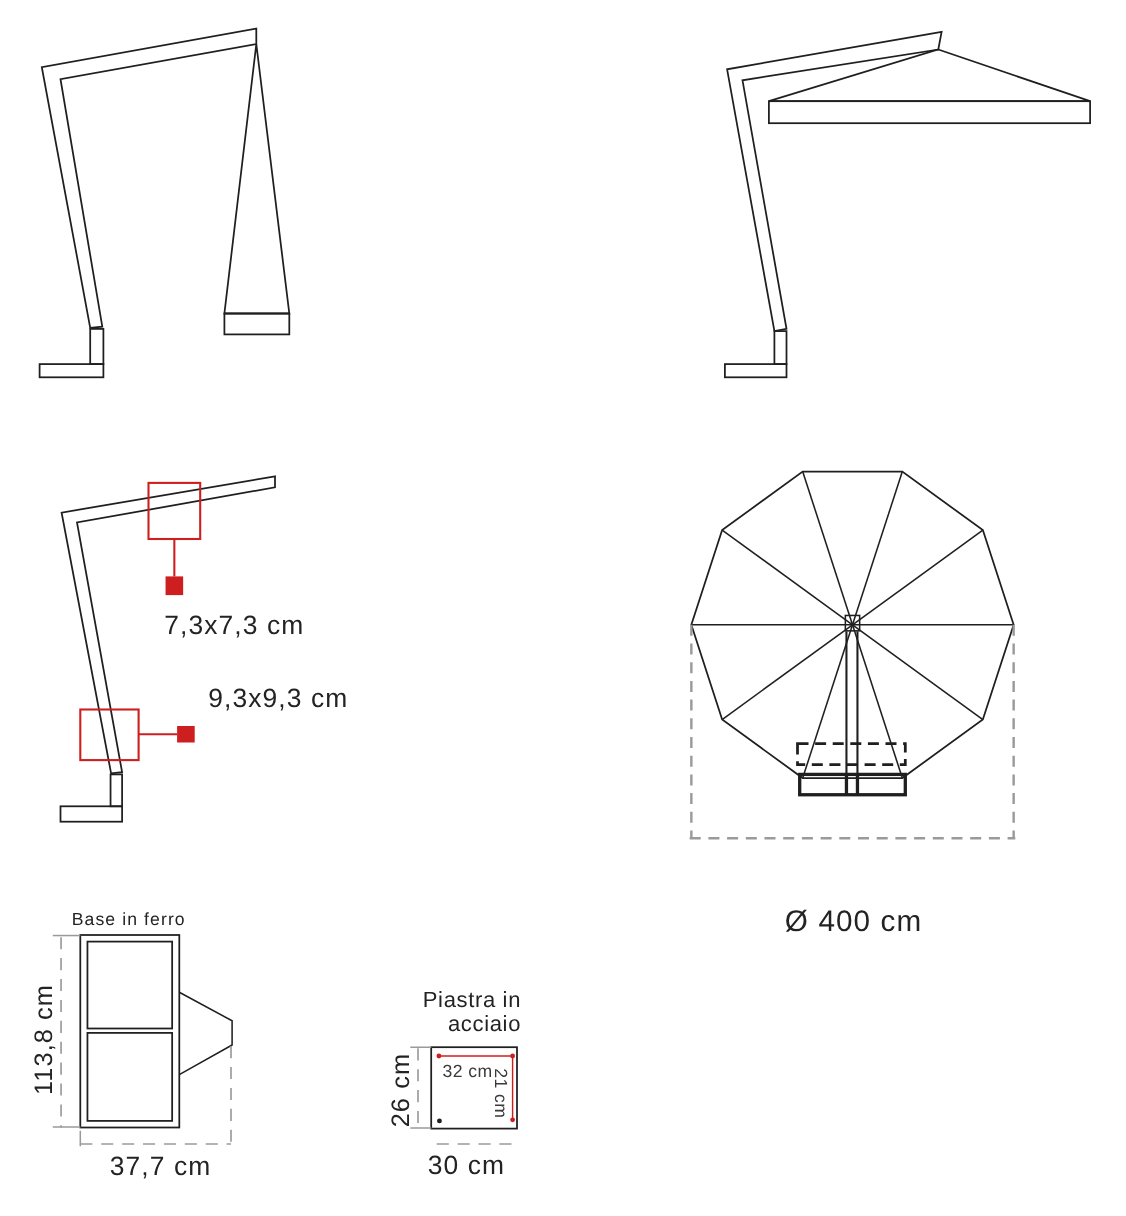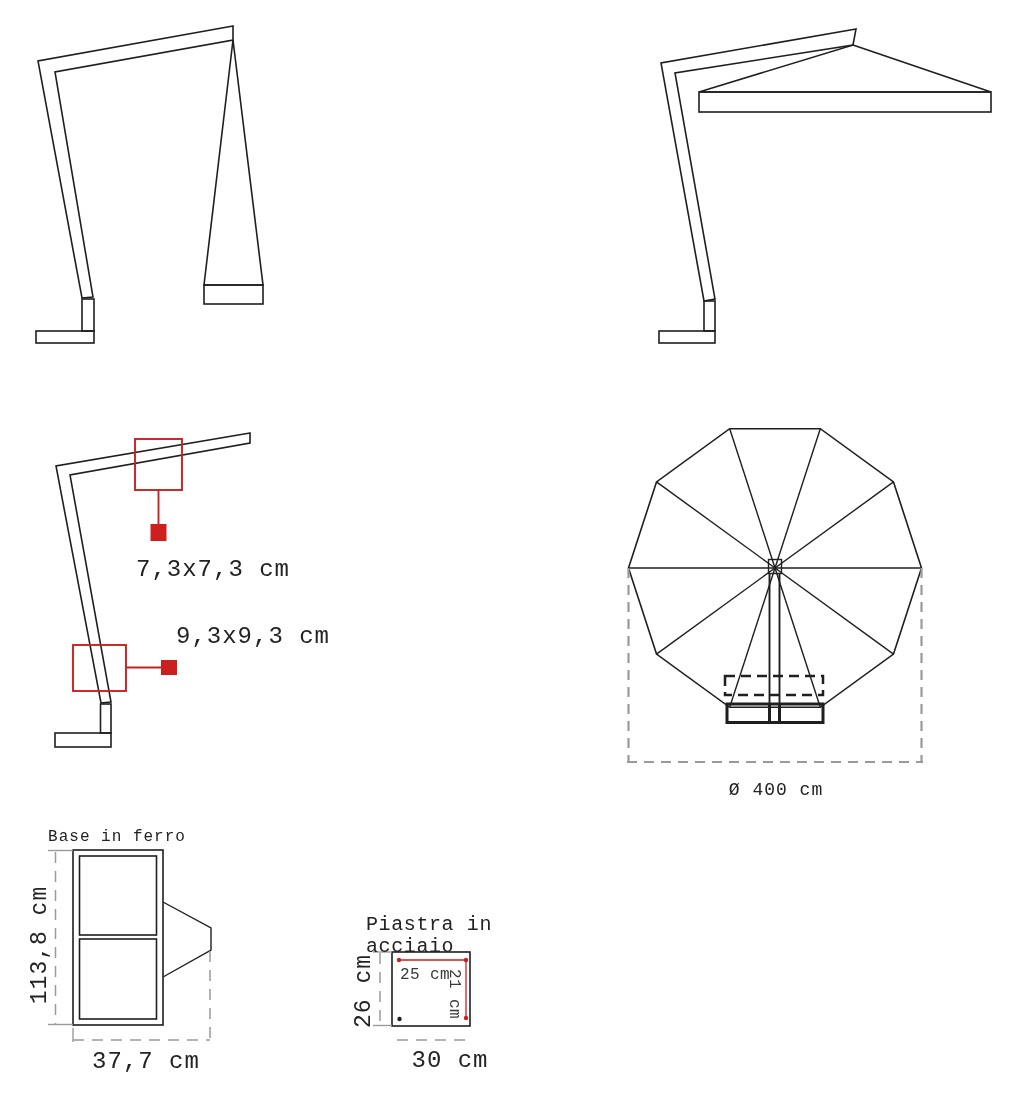--- a/index.html
+++ b/index.html
@@ -1,18 +1,18 @@
 <!DOCTYPE html>
 <html style="--line: #1f1f1f; --accent-red: #cd1f1f; --dash-gray: #9a9a9a;"><head>
 <meta charset="utf-8">
 <style>
   html, body { margin:0; padding:0; background:#ffffff; }
   .canvas {
     position:relative; width:1024px; height:1105px; background:#fff;
-    font-family:Liberation Mono, monospace;
+    font-family:Liberation Sans, sans-serif;
     overflow:hidden;
   }
   .canvas > svg { position:absolute; left:0; top:0; }
 
   
   .ln      { fill:none; stroke:var(--line,#1f1f1f); stroke-width:1.6; stroke-linejoin:miter; }
   .ln14    { fill:none; stroke:var(--line,#1f1f1f); stroke-width:1.4; }
   .pole    { fill:none; stroke:var(--line,#1f1f1f); stroke-width:1.9; }
   .thick   { fill:none; stroke:var(--line,#1f1f1f); stroke-width:3; }
   .redln   { fill:none; stroke:var(--accent-red,#cd1f1f); stroke-width:1.9; }
@@ -23,27 +23,27 @@
   .dashb   { fill:none; stroke:var(--line,#1f1f1f); stroke-width:2.5; stroke-dasharray:10 6; }
   .dashg   { fill:none; stroke:var(--dash-gray,#9a9a9a); stroke-width:2.2; stroke-dasharray:10 7; }
   .dashg2  { fill:none; stroke:var(--dash-gray,#9a9a9a); stroke-width:1.5; stroke-dasharray:11 8; }
   .tick    { fill:none; stroke:var(--dash-gray,#9a9a9a); stroke-width:1.4; }
 
   
   .lbl { position:absolute; transform:translate(-50%,-50%); white-space:nowrap;
          color:#232323; letter-spacing:1px; }
   .rot-ccw { transform:translate(-50%,-50%) rotate(-90deg); }
   .rot-cw  { transform:translate(-50%,-50%) rotate(90deg); }
-  .s27 { font-size:18px; }
+  .s27 { font-size:27px;margin-top:48px; }
   .s24 { font-size:24px; }
   .s23 { font-size:23px; }
   .s21 { font-size:16px; }
   .s20 { font-size:20px; letter-spacing:0.6px; }
   .s16 { font-size:16px; letter-spacing:0.4px; color:#3a3a3a; }
-  .two-line { text-align:left; line-height:1.1;margin-top:16px; }
+  .two-line { text-align:right; line-height:1.1; }
 </style>
 </head>
 <body>
 
 <div class="canvas">
 
   <svg width="1024" height="1105" viewBox="0 0 1024 1105">
 
     <g>
       <polygon class="ln" points="233,26 38,61 82,298 93,297 55,72 233,40"></polygon>
@@ -137,20 +137,20 @@
 
   <div class="lbl s23 rot-ccw" style="left:40px; top:945px">113,8 cm</div>
 
   <div class="lbl s24" style="left:146px; top:1061px">37,7 cm</div>
 
   <div class="lbl s20 two-line" style="left:429px; top:920px">
     <div>Piastra in</div>
     <div>acciaio</div>
   </div>
 
-  <div class="lbl s16" style="left:425px; top:975px">25 cm</div>
+  <div class="lbl s16" style="left:425px; top:975px">32 cm</div>
 
   <div class="lbl s16 rot-cw" style="left:454px; top:994px">21 cm</div>
 
   <div class="lbl s23 rot-ccw" style="left:364px; top:991px">26 cm</div>
 
-  <div class="lbl s24" style="left:450px; top:1060px">30 cm</div>
+  <div class="lbl s24" style="left:424px; top:1060px">30 cm</div>
 </div>
 
 </body></html>

